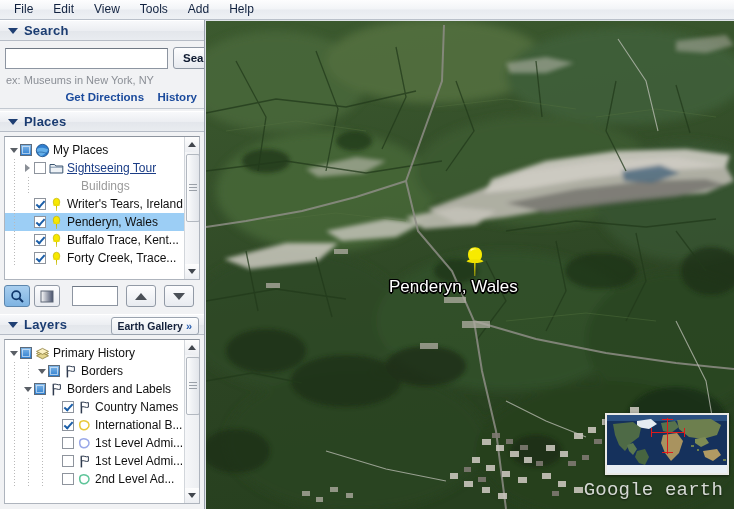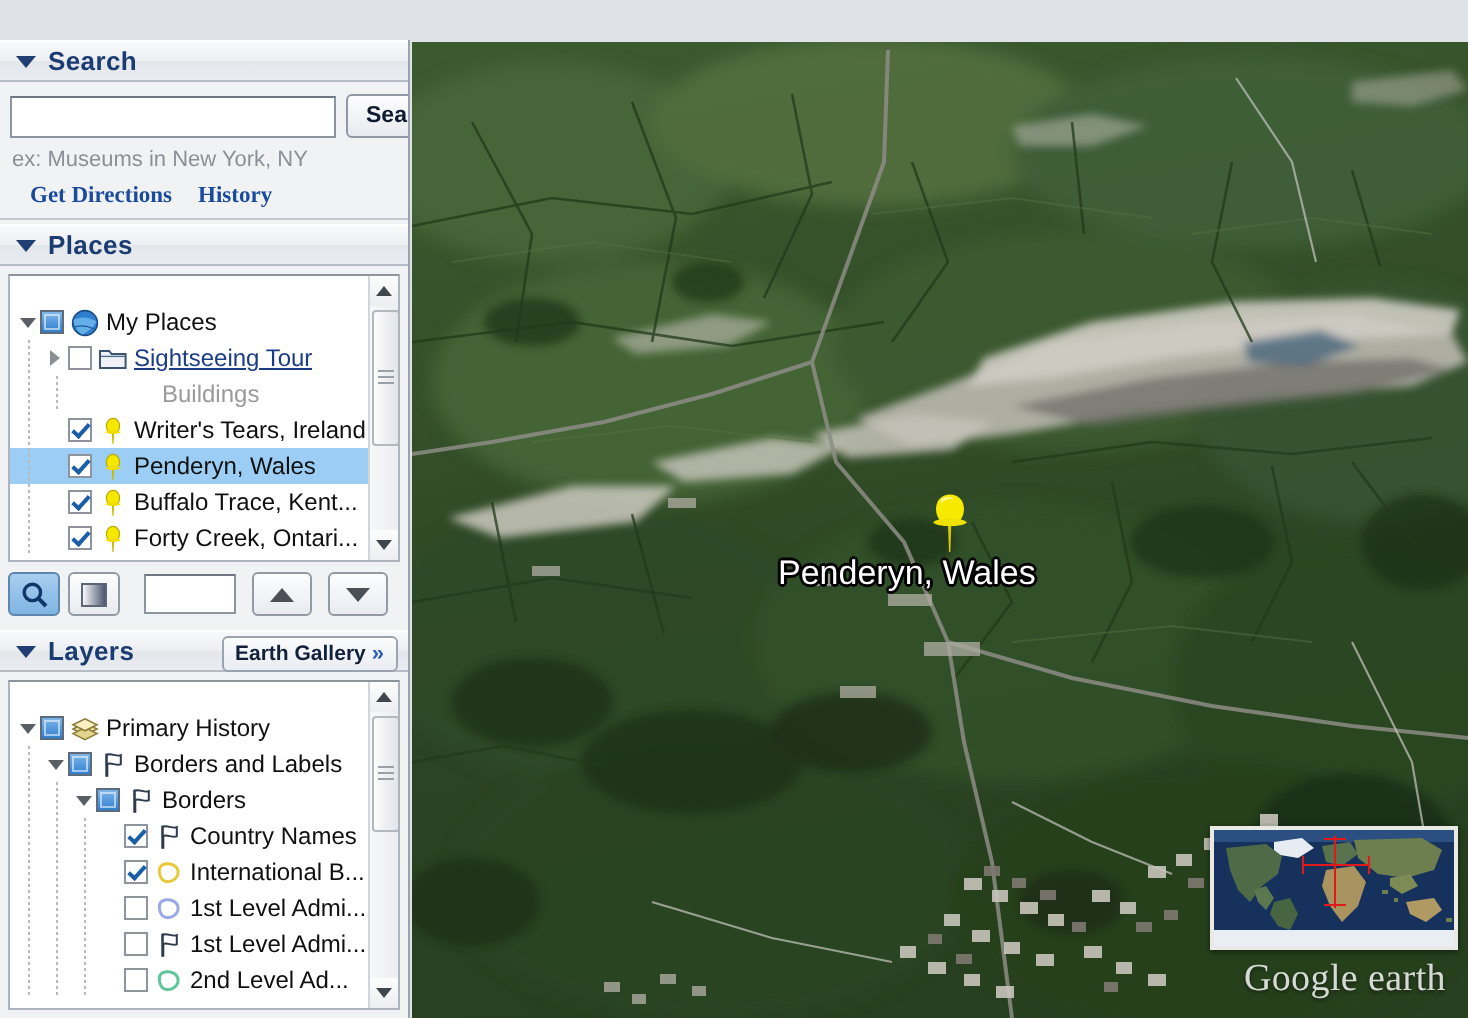--- a/index.html
+++ b/index.html
@@ -77,34 +77,34 @@
     outline:none;
   }
   #search-btn{
     height:22px;padding:0 9px;box-sizing:border-box;
     background:linear-gradient(to bottom,#fdfdfe,#e7eaef);
     border:1px solid #8f98a4;border-radius:3px;
     font-size:11.5px;font-weight:bold;color:#0e1a30;
     font-family:"Liberation Sans",sans-serif;cursor:pointer;
   }
   .hint{color:#8b8f96;font-size:11px;margin-top:5px;margin-left:1px;}
-  .linkrow{text-align:left;margin-top:4px;padding-right:2px;font-family:Liberation Serif, serif;}
+  .linkrow{text-align:right;margin-top:4px;padding-right:2px;}
   .linkrow a{
     color:#1a4a9c;font-size:11.5px;font-weight:bold;text-decoration:none;margin-left:10px;cursor:pointer;
   }
 
   
   .tree-wrap{
     position:relative;background:#ffffff;
     border:1px solid #aeb4bd;border-top-color:#8d949e;
     margin:4px 4px 0 4px;box-sizing:border-box;overflow:hidden;
   }
   .tree{
     position:absolute;left:0;top:0;right:15px;bottom:0;
-    overflow:hidden;padding-top:14px;box-sizing:border-box;
+    overflow:hidden;padding-top:4px;box-sizing:border-box;
   }
   .row{
     position:relative;height:18px;display:flex;align-items:center;
     white-space:nowrap;font-size:12px;color:#101010;box-sizing:border-box;
   }
   .row.sel{background:#9ccef5;}
   .row .lbl{overflow:hidden;text-overflow:ellipsis;}
   .row .lbl.link{color:#1b3d86;text-decoration:underline;}
   .row .lbl.dim{color:#9a9a9a;}
   .contline{
@@ -230,27 +230,35 @@
   }
   #overview .cross-v{position:absolute;left:60px;top:3px;width:1px;height:36px;background:#e01a1a;}
   #overview .cross-h{position:absolute;left:44px;top:17px;width:34px;height:1px;background:#e01a1a;}
   #overview .tick{position:absolute;background:#e01a1a;}
   #ge-logo{
     position:absolute;right:11px;bottom:8px;
     font-family:"Liberation Serif",serif;font-size:19px;
     color:rgba(255,255,255,.82);letter-spacing:.2px;white-space:nowrap;
     text-shadow:0 1px 2px rgba(0,0,0,.55);
   }
-  #ge-logo .g{font-family:Liberation Serif, serif;font-weight:normal;margin-top:42px;}
+  #ge-logo .g{font-family:Liberation Mono, monospace;font-weight:normal;margin-top:42px;}
 </style>
 </head>
 <body>
 
 <div id="app">
 
+  <div id="menubar">
+    <div class="menu-item">File</div>
+    <div class="menu-item">Edit</div>
+    <div class="menu-item">View</div>
+    <div class="menu-item">Tools</div>
+    <div class="menu-item">Add</div>
+    <div class="menu-item">Help</div>
+  </div>
 
   <div id="leftpanel">
 
     <div class="sect-head">
       <span class="tri"></span>
       <span class="sect-title">Search</span>
     </div>
     <div id="search-body">
       <div class="search-row">
         <input id="search-input" type="text" placeholder="" style="">
@@ -352,21 +360,21 @@
             <span style="flex: 0 0 18px;"></span>
             <span class="exp"></span>
             <span class="cb on"></span>
             <span class="ic">
               <svg width="15" height="15" viewBox="0 0 15 15">
                 <path d="M7.2,14 L6.9,8.4 L8.1,8.4 L7.8,14 Z" fill="#c9bd00"></path>
                 <ellipse cx="7.5" cy="5" rx="3.3" ry="3.8" fill="#f7e800" stroke="#b9ab00" stroke-width="0.6"></ellipse>
                 <path d="M3.7,8 C5.3,6.6 9.7,6.6 11.3,8 C9.9,9.4 5.1,9.4 3.7,8 Z" fill="#efdf00"></path>
               </svg>
             </span>
-            <span class="lbl">Forty Creek, Ontari...</span>
+            <span class="lbl">Forty Creek, Trace...</span>
           </div>
         </div>
       <div class="sbar">
         <div class="sb-btn up">
             <span class="a"></span>
           </div>
         <div class="sb-thumb" style="top:17px;height:66px;">
           <span class="grip"></span>
         </div>
         <div class="sb-btn dn">
@@ -421,44 +429,44 @@
               <svg width="15" height="15" viewBox="0 0 15 15">
                 <path d="M1.5,7.5 L7.5,4.5 L13.5,7.5 L7.5,10.5 Z" fill="#f3e3a8" stroke="#8c7c38" stroke-width="0.8"></path>
                 <path d="M1.5,9.8 L7.5,6.8 L13.5,9.8 L7.5,12.8 Z" fill="#e3d58e" stroke="#8c7c38" stroke-width="0.8"></path>
                 <path d="M1.5,5.4 L7.5,2.4 L13.5,5.4 L7.5,8.4 Z" fill="#faf0c4" stroke="#8c7c38" stroke-width="0.8"></path>
               </svg>
             </span>
             <span class="lbl">Primary History</span>
           </div>
           <div class="row">
             <span class="contline" style="left: 9px;"></span>
-            <span style="flex: 0 0 18px;"></span>
-            <span class="exp down"></span>
-            <span class="cb filled"></span>
-            <span class="ic">
-              <svg width="15" height="15" viewBox="0 0 15 15">
-                <path d="M4.4,1.8 L4.4,13.4" stroke="#2e3a4e" stroke-width="1.5" fill="none"></path>
-                <path d="M4.4,2.4 C6.6,1.2 9,3.6 11.4,2.6 L11.4,7.2 C9,8.2 6.6,5.8 4.4,7 Z" fill="#ffffff" stroke="#2e3a4e" stroke-width="1"></path>
-              </svg>
-            </span>
-            <span class="lbl">Borders and Labels</span>
-          </div>
-          <div class="row">
-            <span class="contline" style="left: 9px;"></span>
             <span class="contline" style="left: 23px;"></span>
             <span style="flex: 0 0 32px;"></span>
             <span class="exp down"></span>
             <span class="cb filled"></span>
             <span class="ic">
               <svg width="15" height="15" viewBox="0 0 15 15">
                 <path d="M4.4,1.8 L4.4,13.4" stroke="#2e3a4e" stroke-width="1.5" fill="none"></path>
                 <path d="M4.4,2.4 C6.6,1.2 9,3.6 11.4,2.6 L11.4,7.2 C9,8.2 6.6,5.8 4.4,7 Z" fill="#ffffff" stroke="#2e3a4e" stroke-width="1"></path>
               </svg>
             </span>
             <span class="lbl">Borders</span>
+          </div>
+          <div class="row">
+            <span class="contline" style="left: 9px;"></span>
+            <span style="flex: 0 0 18px;"></span>
+            <span class="exp down"></span>
+            <span class="cb filled"></span>
+            <span class="ic">
+              <svg width="15" height="15" viewBox="0 0 15 15">
+                <path d="M4.4,1.8 L4.4,13.4" stroke="#2e3a4e" stroke-width="1.5" fill="none"></path>
+                <path d="M4.4,2.4 C6.6,1.2 9,3.6 11.4,2.6 L11.4,7.2 C9,8.2 6.6,5.8 4.4,7 Z" fill="#ffffff" stroke="#2e3a4e" stroke-width="1"></path>
+              </svg>
+            </span>
+            <span class="lbl">Borders and Labels</span>
           </div>
           <div class="row">
             <span class="contline" style="left: 9px;"></span>
             <span class="contline" style="left: 23px;"></span>
             <span class="contline" style="left: 37px;"></span>
             <span style="flex: 0 0 46px;"></span>
             <span class="exp"></span>
             <span class="cb on"></span>
             <span class="ic">
               <svg width="15" height="15" viewBox="0 0 15 15">

